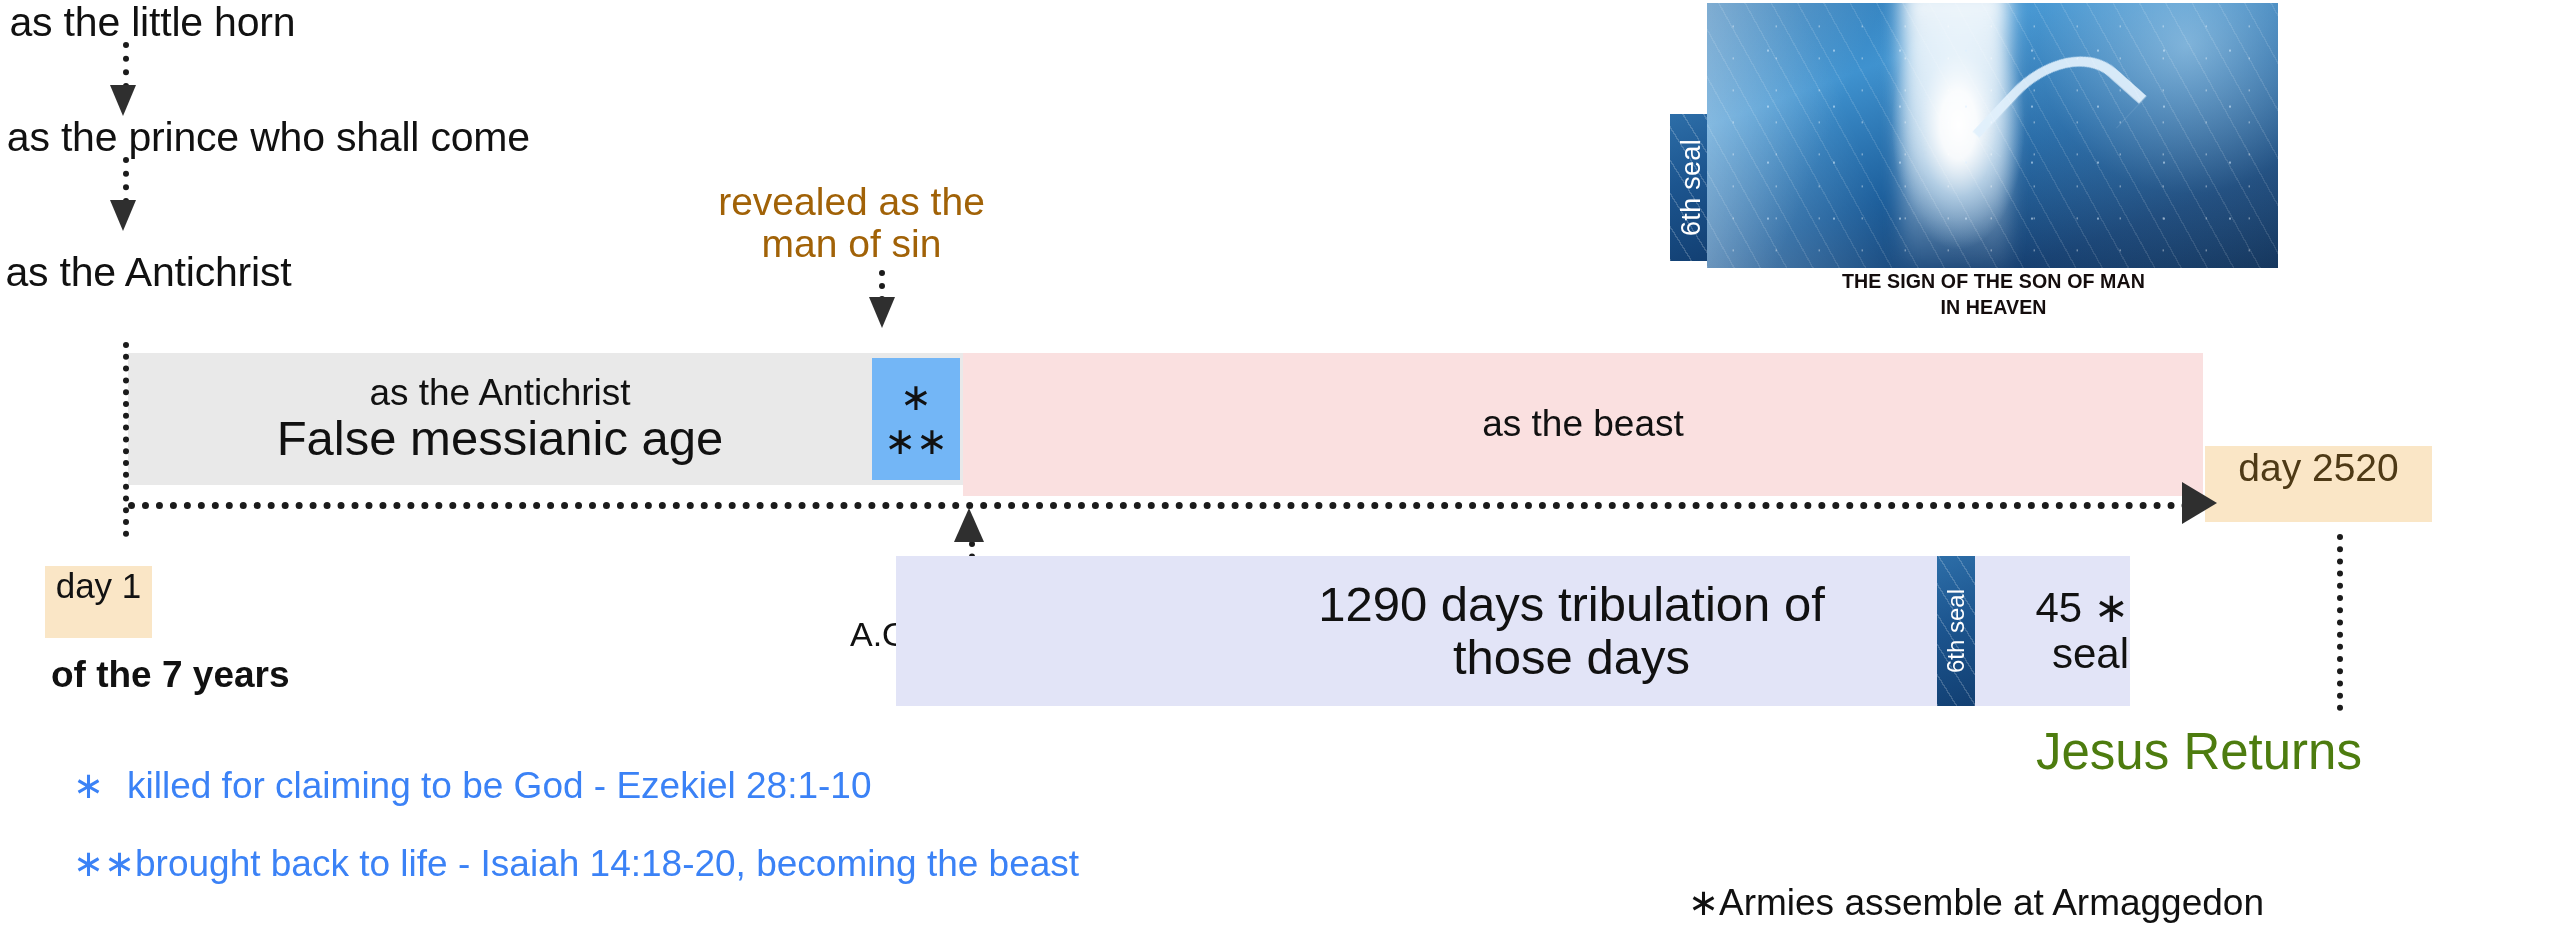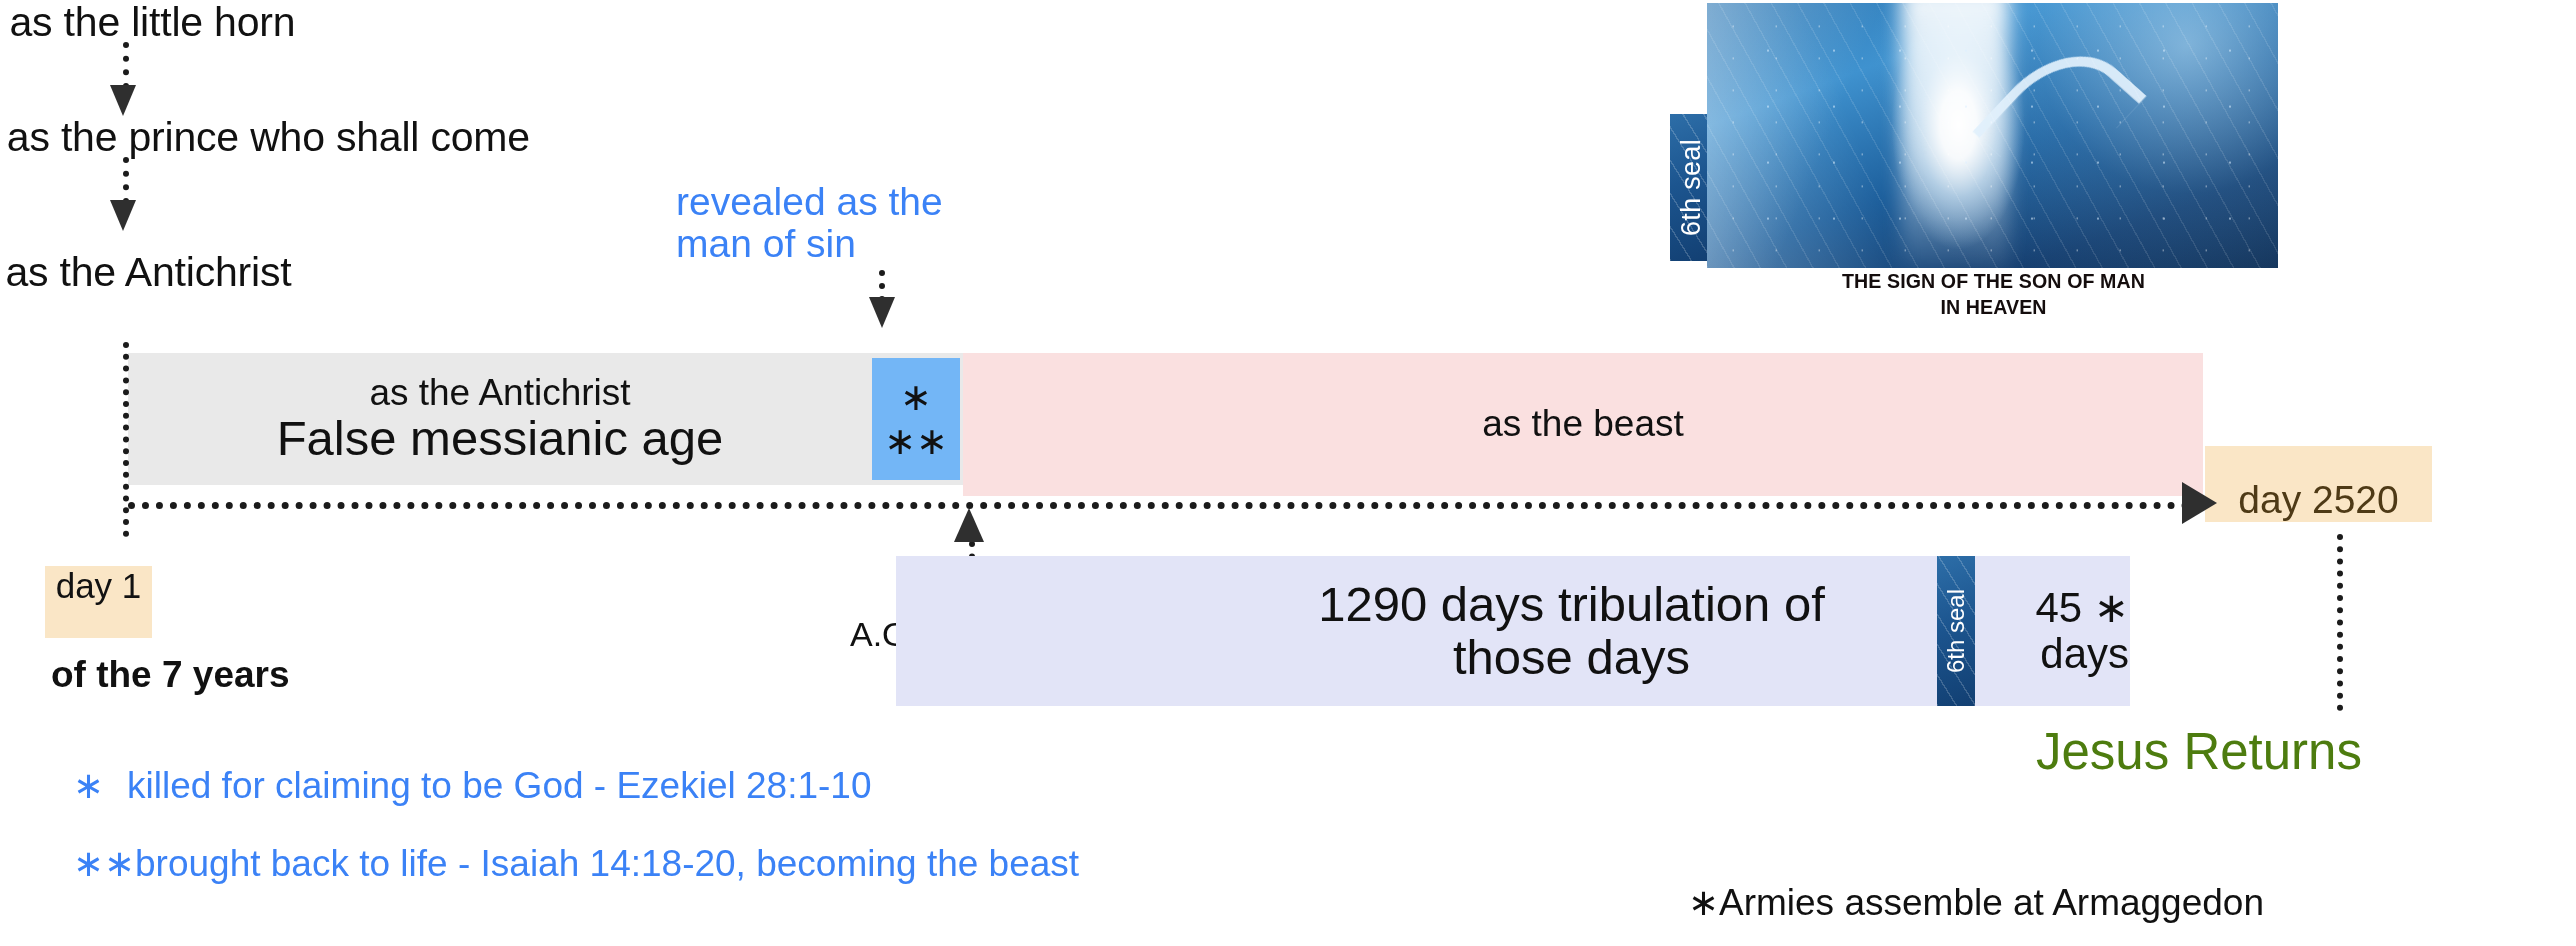--- a/index.html
+++ b/index.html
@@ -28,22 +28,22 @@
     width:0;height:0;
     border-left:13.5px solid transparent;
     border-right:13.5px solid transparent;
     border-top:31px solid #2f2f2f;
   }
   #cascade-arrow-1{left:110px;top:85px;}
   #cascade-arrow-2{left:110px;top:200px;}
 
   
   #revealed-label{
-    left:676px;top:181px;width:351px;
-    font-size:39px;line-height:1.08;color:#3b82f6;
+    left:676px;top:181px;width:351px;text-align:center;
+    font-size:39px;line-height:1.08;color:#a16207;
   }
   #revealed-dots{left:879px;top:270px;height:32px;width:0;border-left:6px dotted #1b1b1b;}
   #revealed-arrow{left:869px;top:297px;}
 
   
   #seal-image-wrap{left:1707px;top:2.7px;width:571px;height:265px;overflow:hidden;}
   #seal-image{
     width:100%;height:100%;
     background:
       radial-gradient(ellipse 101px 189px at 44% 46%, rgba(255,255,255,1) 0%, rgba(255,255,255,.92) 18%, rgba(205,235,255,.55) 38%, rgba(120,190,235,0) 66%),
@@ -126,21 +126,21 @@
     left:963px;top:353px;width:1240px;height:143px;background:#fae0e0;
     display:flex;flex-direction:column;align-items:center;justify-content:center;
     line-height:1.04;
   }
   #bar-pink-sub{font-size:37px;color:#111;}
   #bar-pink-main{font-size:51px;color:#111;margin-top:1.4px;}
 
   
   #badge-day-2520{
     left:2205px;top:446px;width:227px;height:76px;background:#fae6c6;
-    display:flex;align-items:flex-end;justify-content:center;
+    display:flex;align-items:flex-start;justify-content:center;
     font-size:39px;color:#4e3a16;
   }
 
   
   #timeline-dotted{
     left:128px;top:502px;width:2062px;height:0;
     border-top:7.4px dotted #1b1b1b;
   }
   #timeline-arrowhead{
     left:2182px;top:482px;width:0;height:0;
@@ -294,21 +294,21 @@
     <div class="nw">those days</div>
   </div>
 
   <div id="bar-lavender-seal">
     <div class="tab-streaks"></div>
     <div class="tab-text">6th seal</div>
   </div>
 
   <div id="bar-lavender-45">
     <div class="nw">45 ∗</div>
-    <div class="nw">days</div>
+    <div class="nw">seal</div>
   </div>
 </div>
 
 <div class="abs nw" id="jesus-returns">Jesus Returns</div>
 
 <div class="abs nw footnote" id="footnote-1">
   <span class="fn-mark">∗</span><span>killed for claiming to be God - Ezekiel 28:1-10</span>
 </div>
 
 <div class="abs nw footnote" id="footnote-2">

